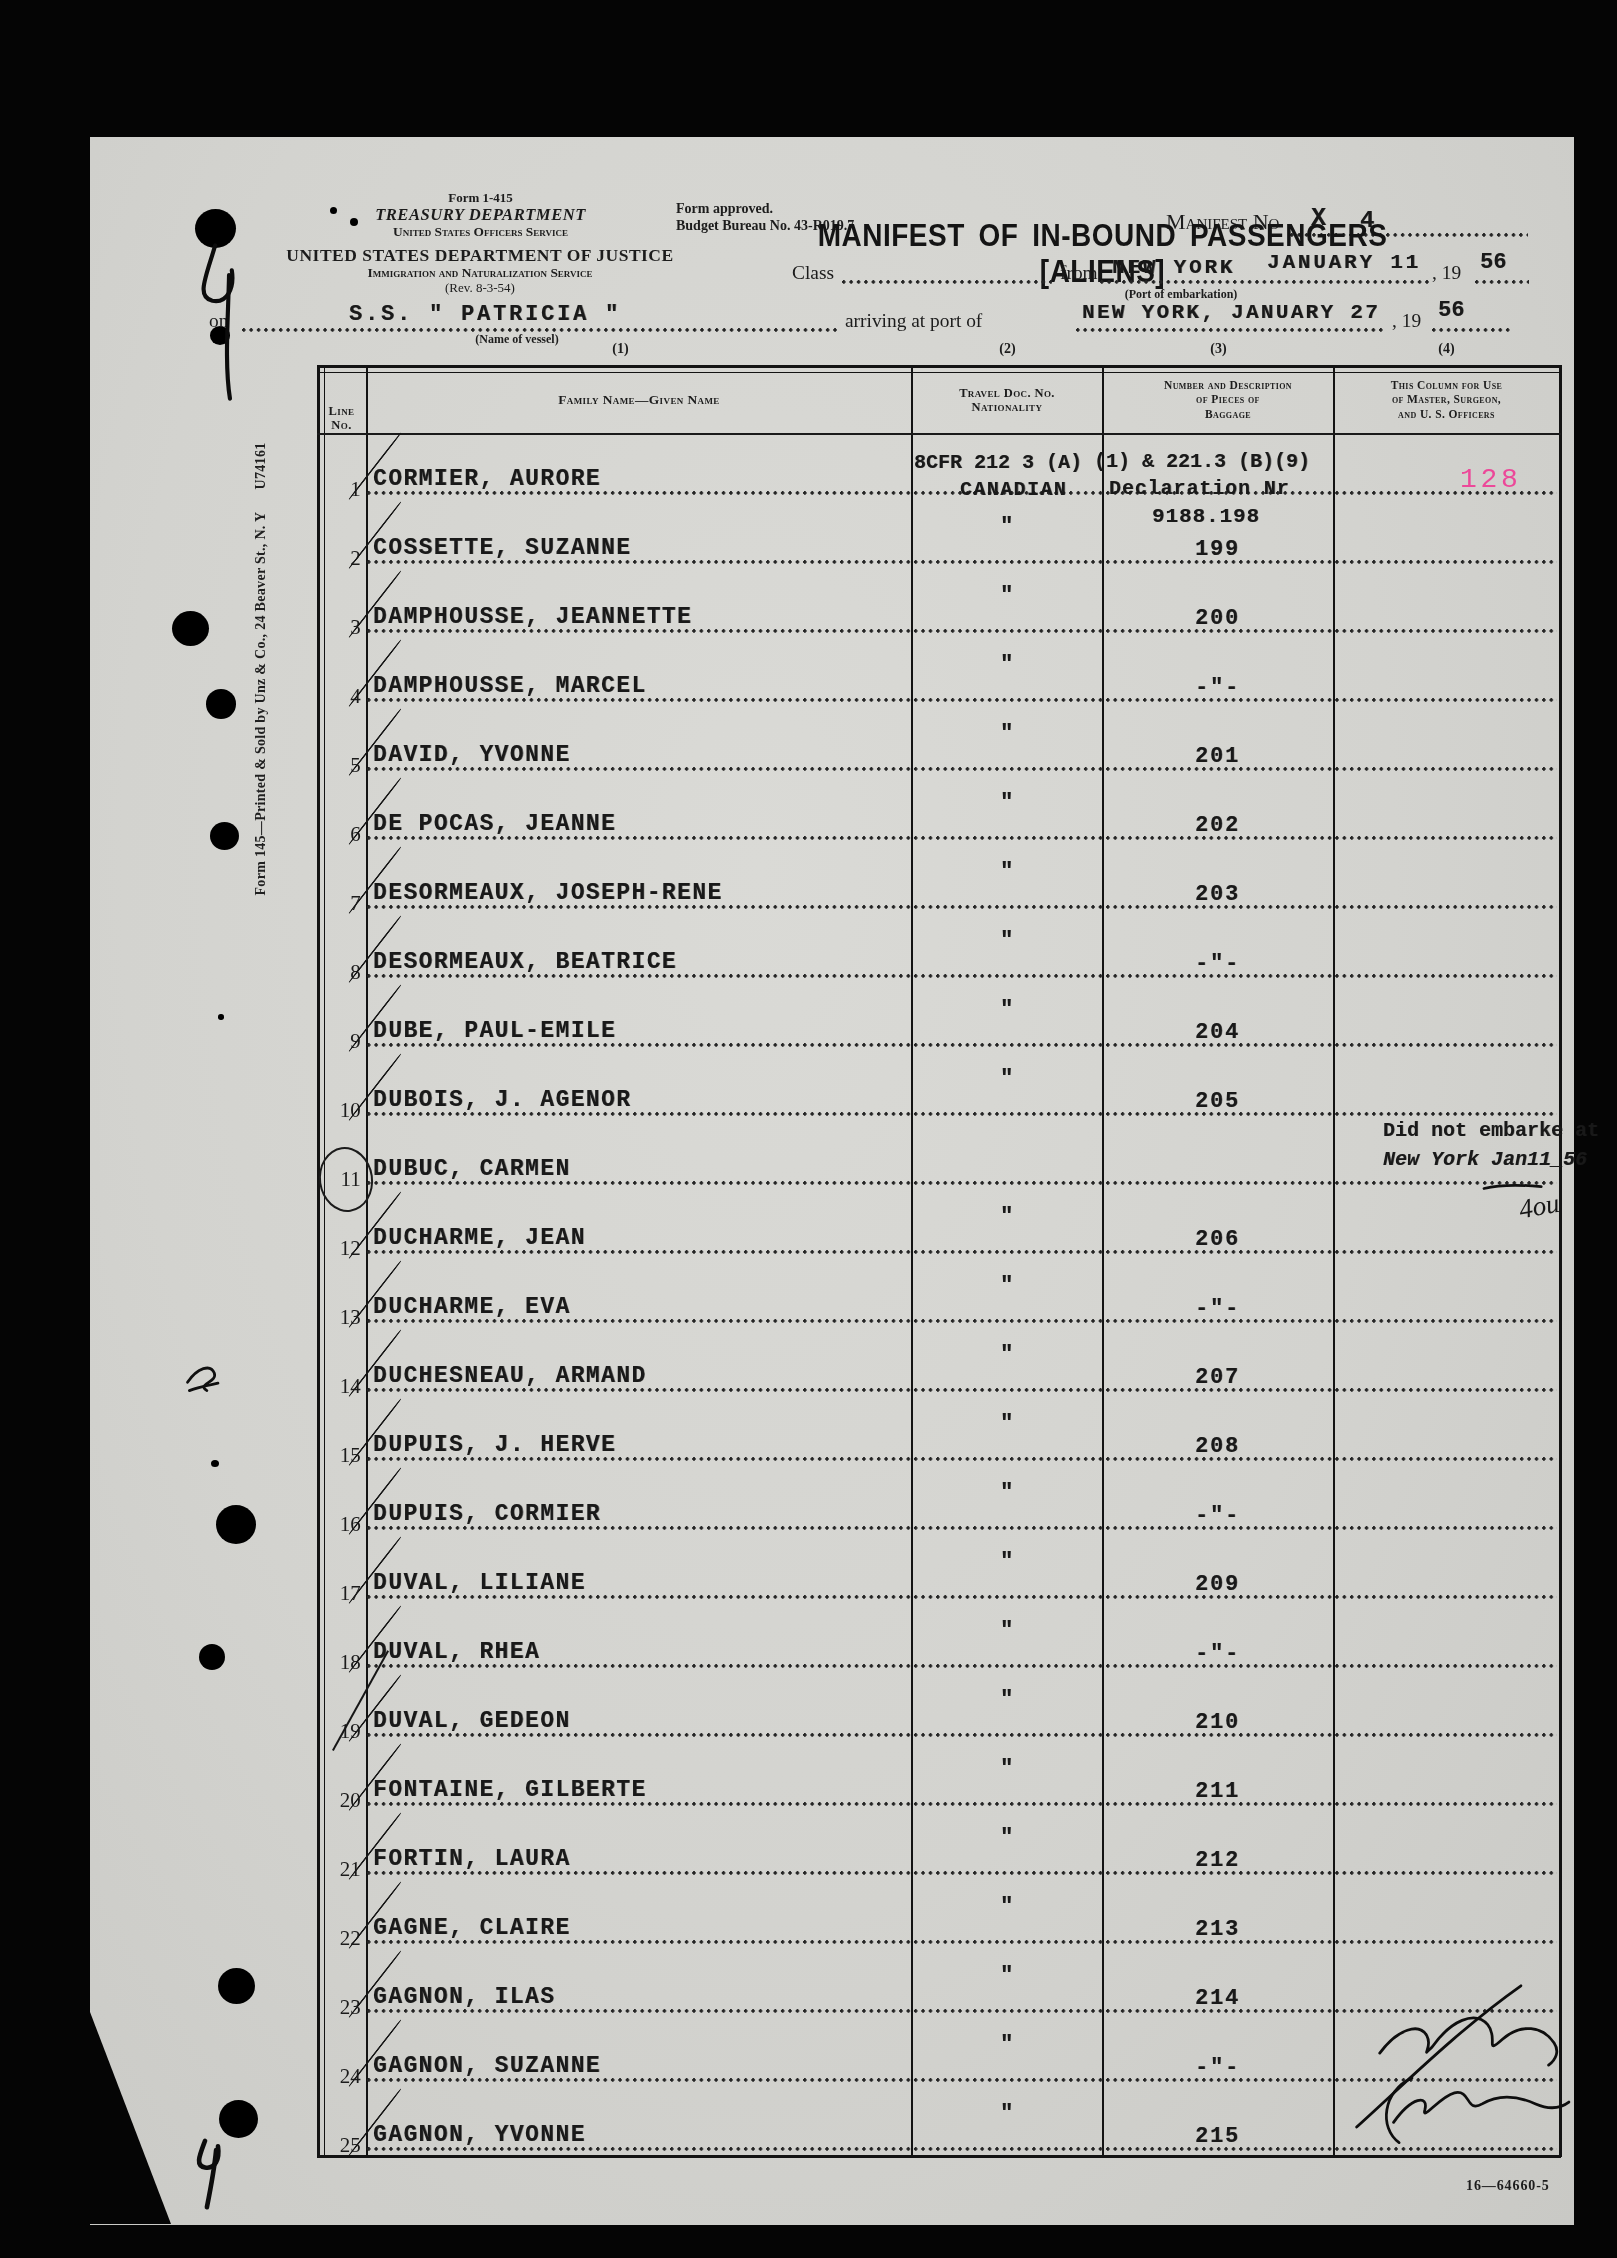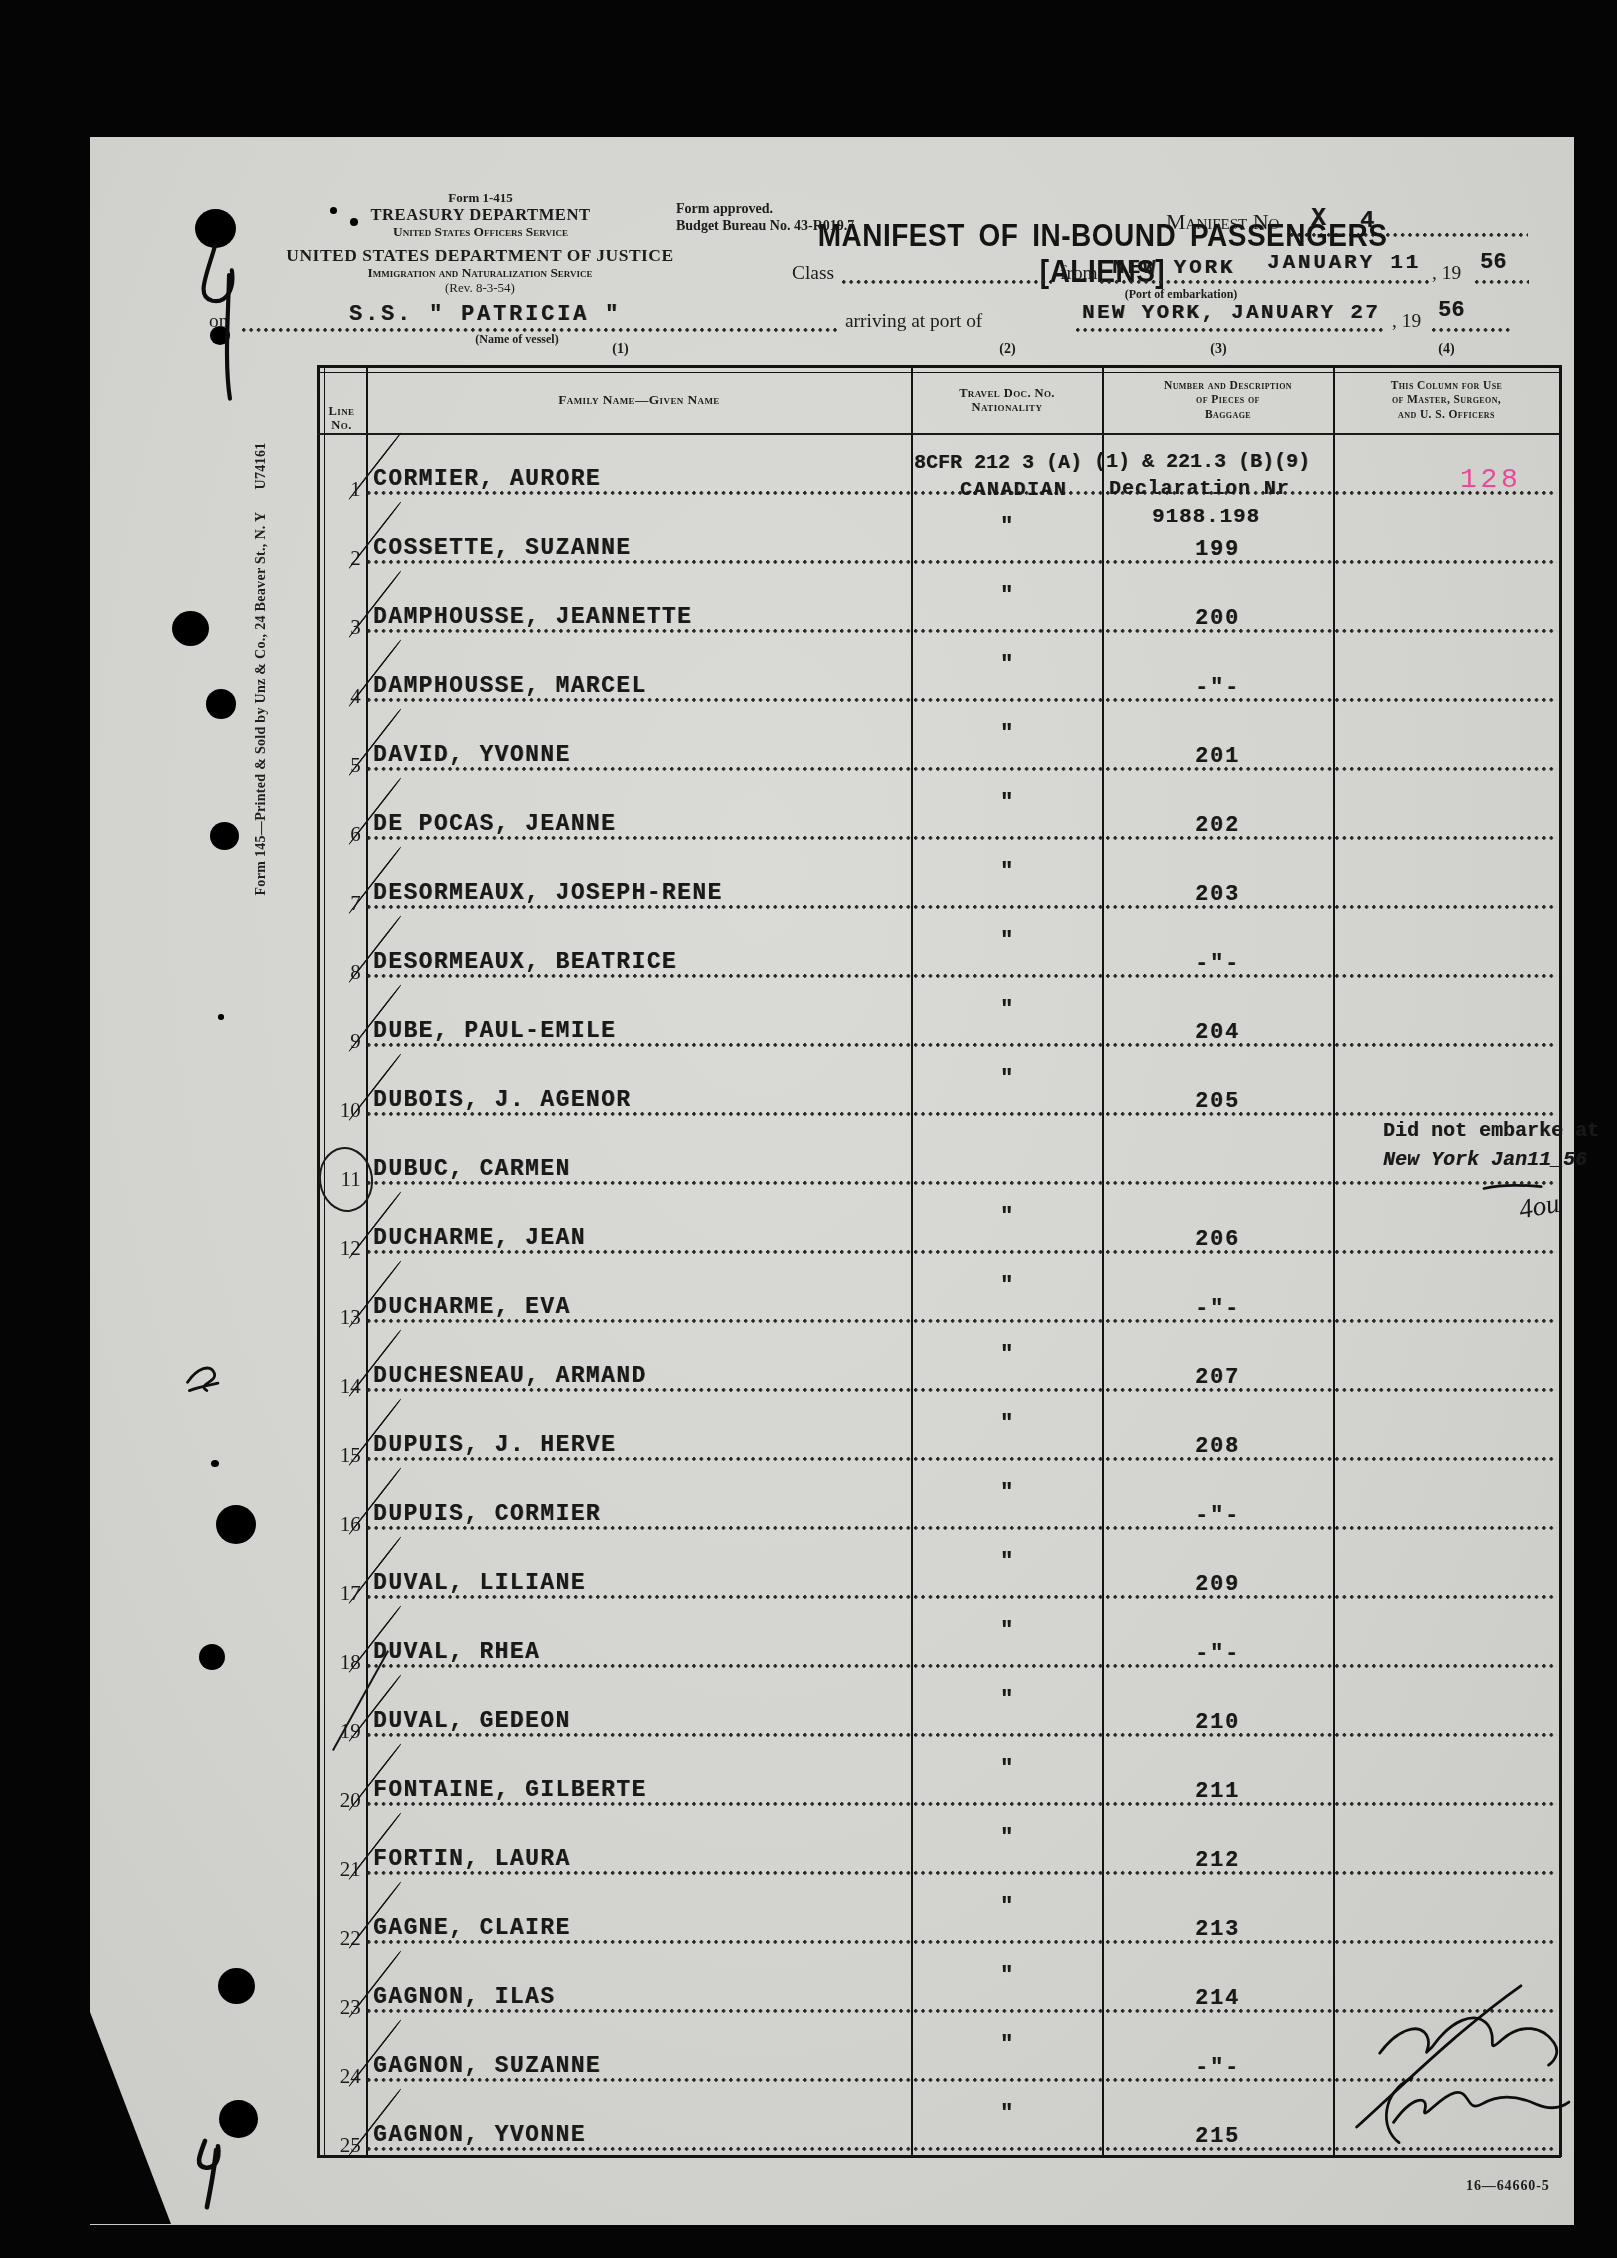--- a/index.html
+++ b/index.html
@@ -53,21 +53,21 @@
   <div class="abs hole" style="left:216px;top:1505px;width:40px;height:39px;"></div>
   <div class="abs hole" style="left:199px;top:1644px;width:26px;height:26px;"></div>
   <div class="abs hole" style="left:218px;top:1968px;width:37px;height:36px;"></div>
   <div class="abs hole" style="left:219px;top:2100px;width:39px;height:38px;"></div>
   <div class="abs hole" style="left:211px;top:1460px;width:8.3px;height:7.4px;"></div>
   <div class="abs hole" style="left:330px;top:207px;width:7.4px;height:7.4px;"></div>
   <div class="abs hole" style="left:350px;top:218px;width:8.3px;height:8.3px;"></div>
   <div class="abs hole" style="left:218px;top:1014px;width:5.5px;height:5.5px;"></div>
 
   <div class="abs serif b ctr" style="left:305px;top:190px;width:351px;font-size:13px;">Form 1-415</div>
-  <div class="abs serif b ctr" style="left:305px;top:205px;width:351px;font-size:16.6px;letter-spacing:0.5px;">TREASURY DEPARTMENT</div>
+  <div class="abs serif b ctr" style="left:305px;top:205px;width:351px;font-size:16.6px;letter-spacing:0.5px;font-style:italic;">TREASURY DEPARTMENT</div>
   <div class="abs serif b ctr sc" style="left:305px;top:224px;width:351px;font-size:13.4px;">United States Officers Service</div>
   <div class="abs serif b ctr" style="left:286px;top:245px;width:388px;font-size:17.5px;letter-spacing:0.5px;">UNITED STATES DEPARTMENT OF JUSTICE</div>
   <div class="abs serif b ctr sc" style="left:286px;top:265px;width:388px;font-size:13.4px;">Immigration and Naturalization Service</div>
   <div class="abs serif ctr" style="left:286px;top:280px;width:388px;font-size:13px;">(Rev. 8-3-54)</div>
 
   <div class="abs serif b" style="left:676px;top:201px;font-size:14px;">Form approved.</div>
   <div class="abs serif b" style="left:676px;top:218px;font-size:14px;">Budget Bureau No. 43-R019.7</div>
 
   <div class="abs serif sc" style="left:1166px;top:209px;font-size:22px;">Manifest No</div>
   <div class="abs dot" style="left:1290px;top:233px;width:238px;"></div>

